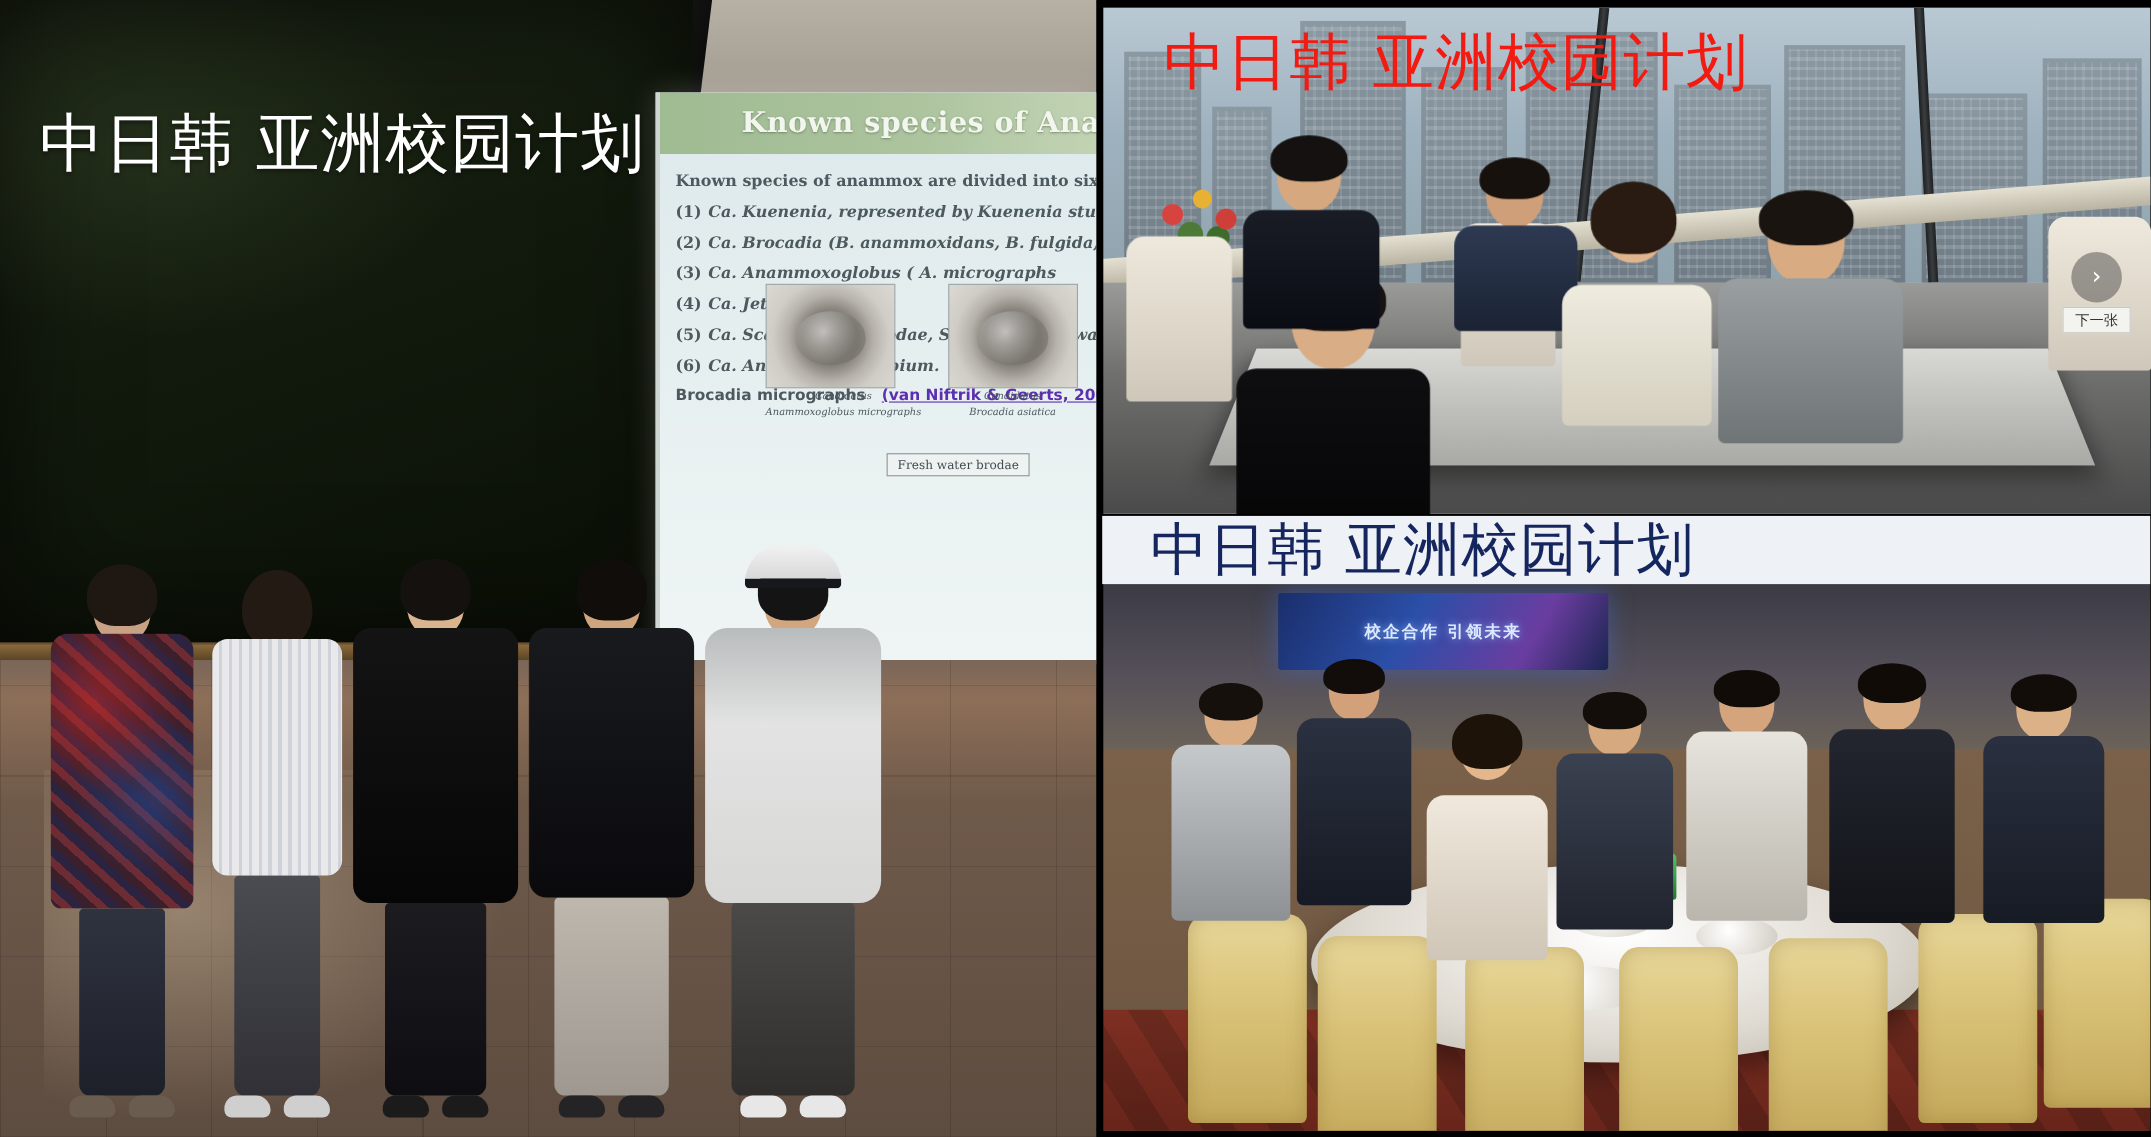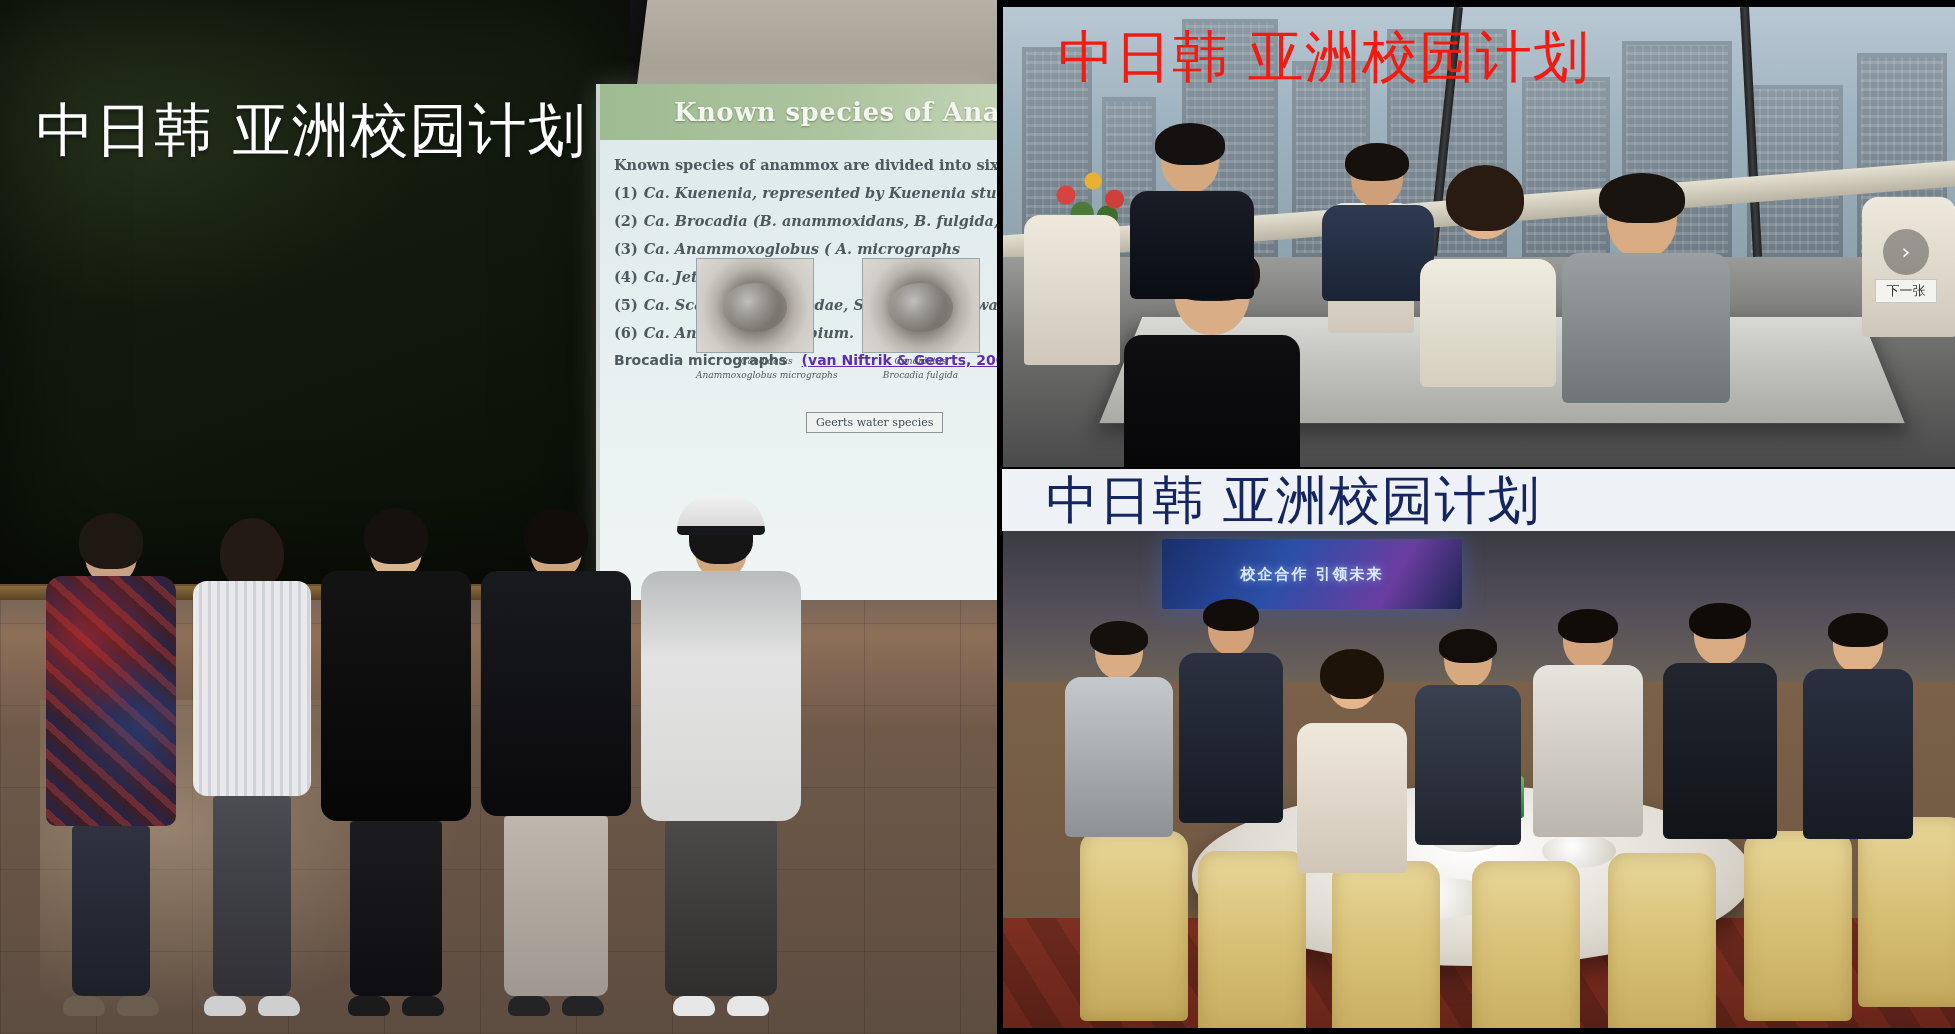--- a/index.html
+++ b/index.html
@@ -380,25 +380,25 @@
 
         <div class="micro-row">
           <div>
             <div class="micrograph"></div>
             <div class="micro-cap">Candidatus</div>
             <div class="micro-cap">Anammoxoglobus micrographs</div>
           </div>
           <div>
             <div class="micrograph"></div>
             <div class="micro-cap">Candidatus</div>
-            <div class="micro-cap">Brocadia fulgida</div>
-          </div>
-        </div>
-
-        <div class="fresh-box">Geerts water species</div>
+            <div class="micro-cap">Brocadia asiatica</div>
+          </div>
+        </div>
+
+        <div class="fresh-box">Fresh water brodae</div>
       </div>
     </div>
 
     <div class="stage-edge"></div>
     <div class="stage-floor">
       <div class="floor-tiles"></div>
     </div>
     <div class="floor-light"></div>
 
     <div class="people">

